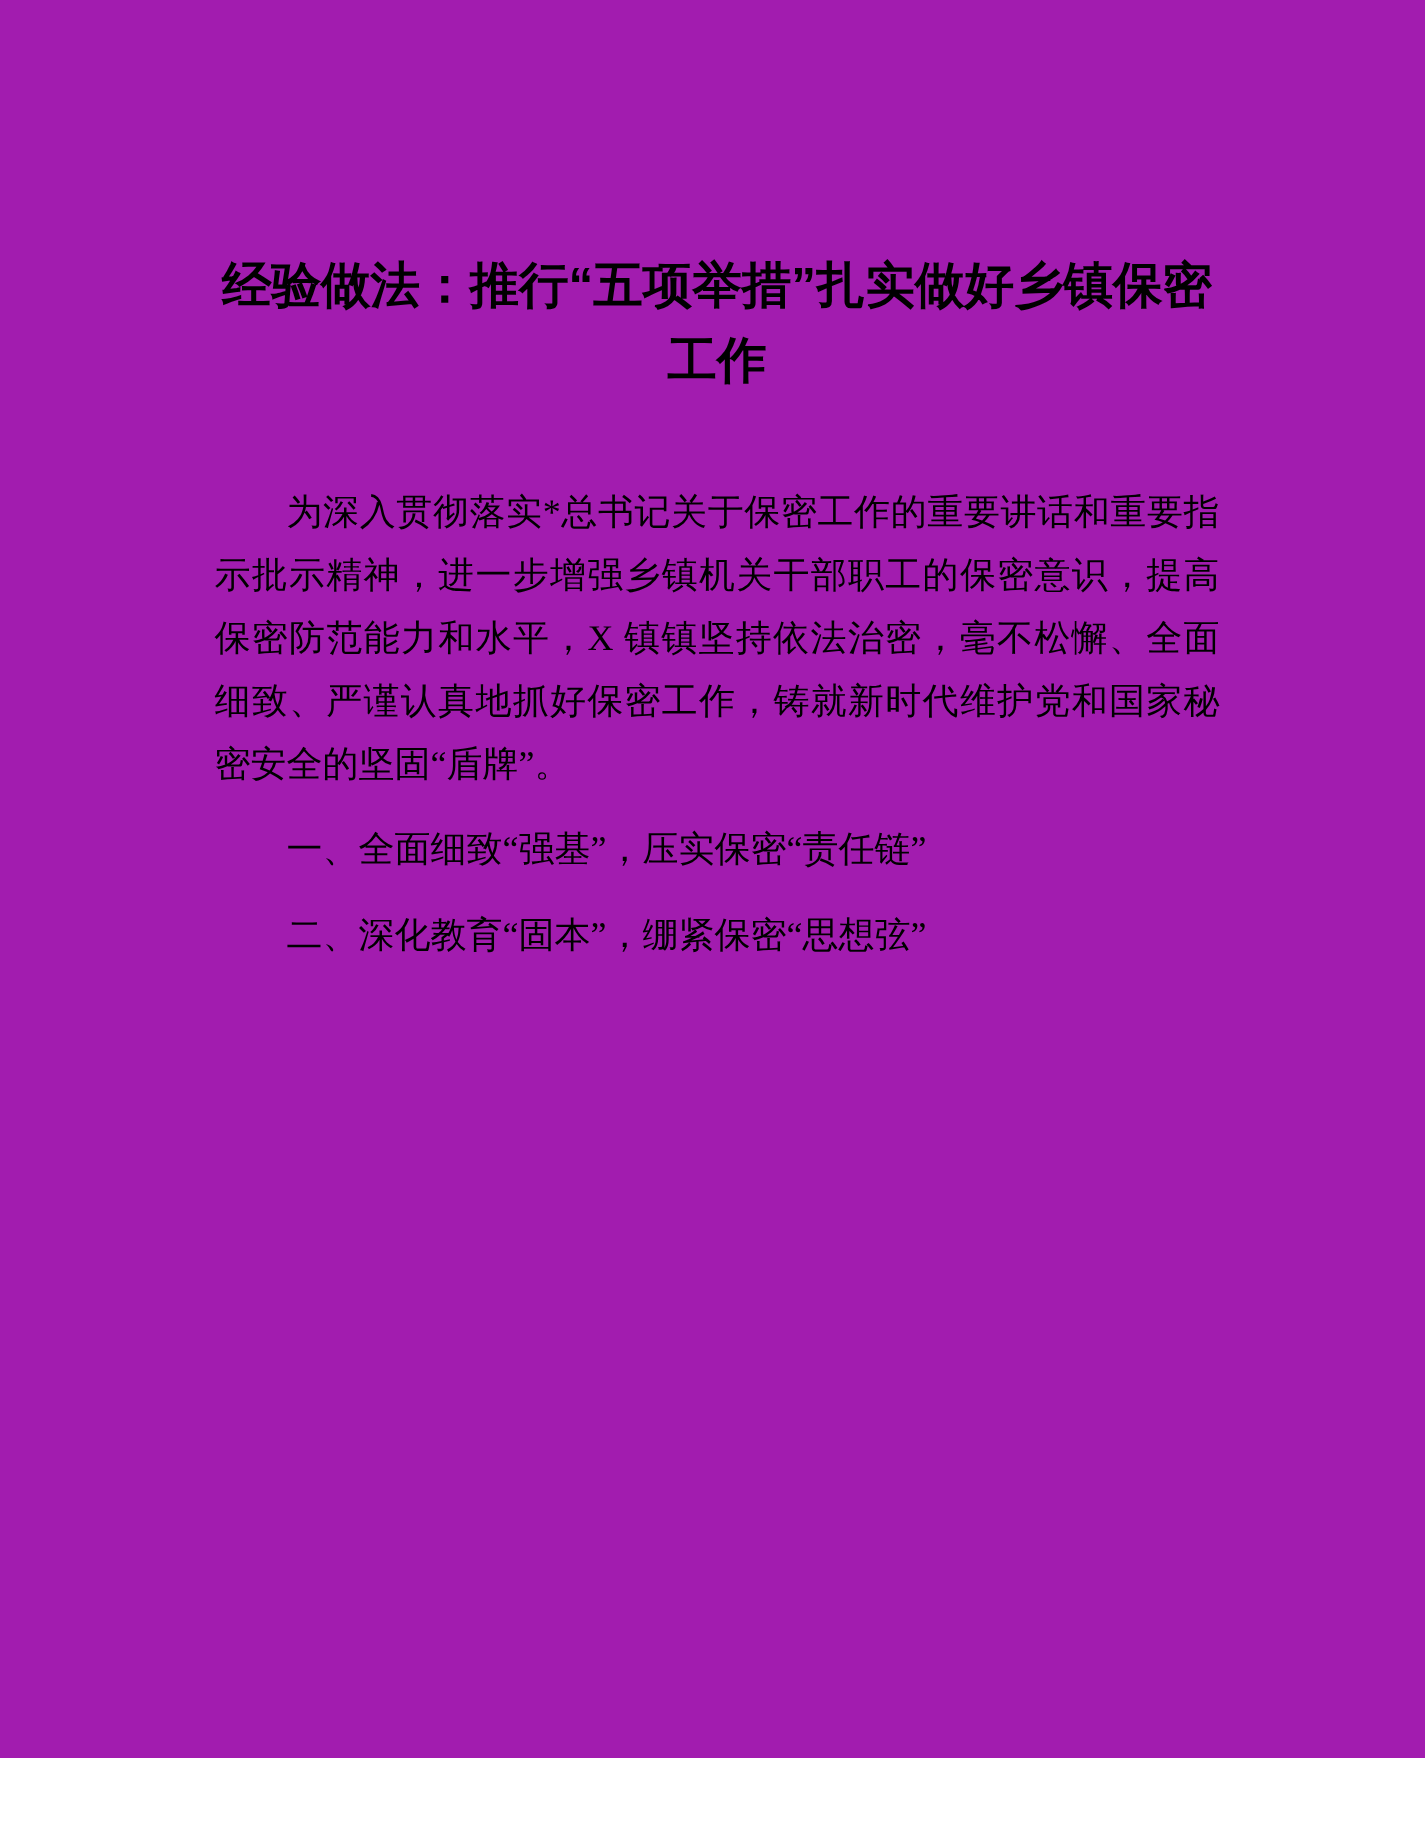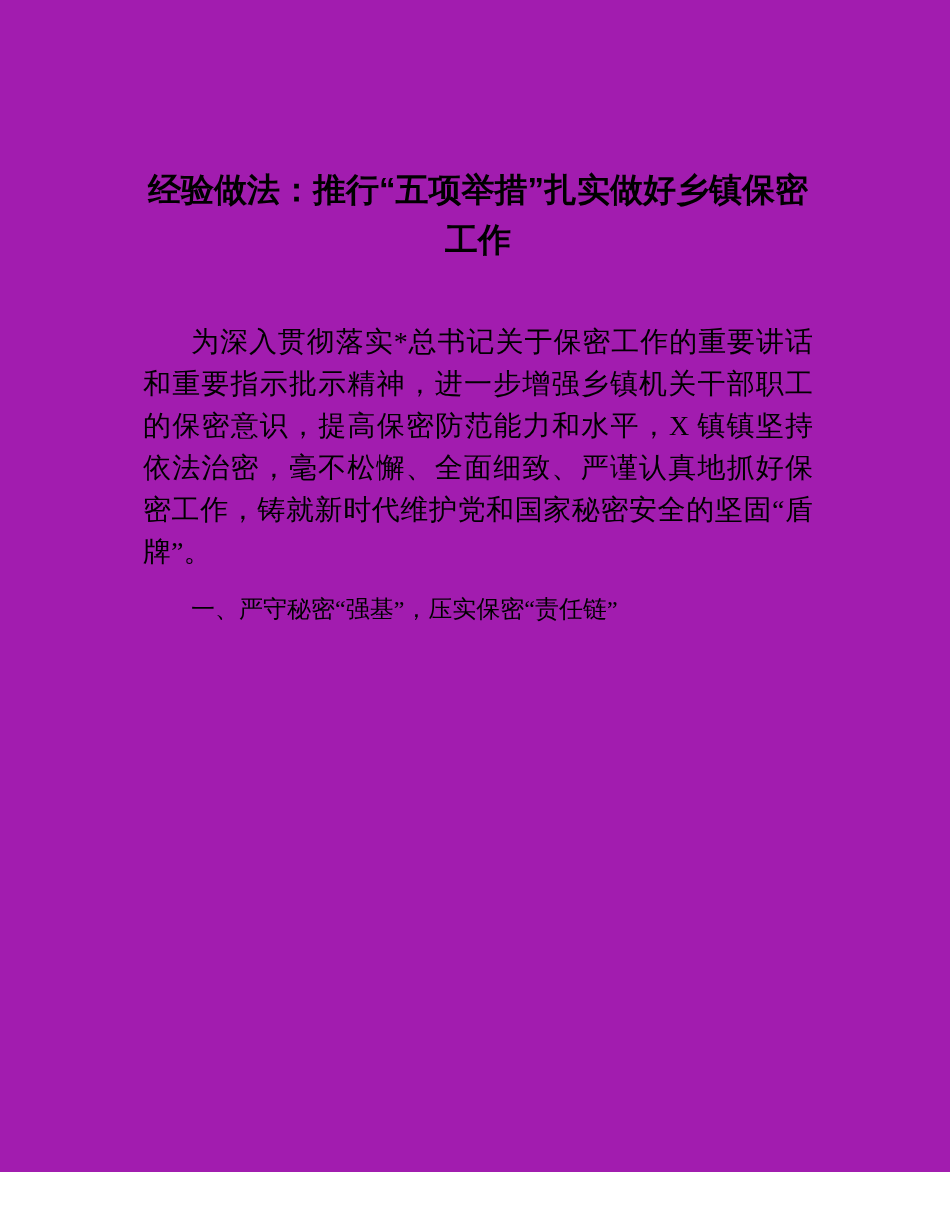--- a/index.html
+++ b/index.html
@@ -25,21 +25,21 @@
     font-family: "Liberation Sans", "DejaVu Sans", sans-serif;
     font-weight: 700;
     font-size: 33px;
     line-height: 50px;
     text-align: center;
     color: #000000;
     margin: 0 0 56px 0;
   }
   .para {
     font-family: "Liberation Serif", "DejaVu Serif", serif;
-    font-size: 28px;
+    font-size: 24px;
     line-height: 42px;
     text-align: justify;
     text-indent: 48px;
     margin: 0 0 15px 0;
     color: #000000;
     line-break: strict;
   }
   .heading {
     font-family: "Liberation Serif", "DejaVu Serif", serif;
     font-size: 24px;
@@ -53,19 +53,20 @@
 </head>
 <body>
 
 <div class="page">
   <div class="content">
 
     <h1 class="doc-title">经验做法：推行“五项举措”扎实做好乡镇保密工作</h1>
 
     <p class="para">为深入贯彻落实*总书记关于保密工作的重要讲话和重要指示批示精神，进一步增强乡镇机关干部职工的保密意识，提高保密防范能力和水平，X 镇镇坚持依法治密，毫不松懈、全面细致、严谨认真地抓好保密工作，铸就新时代维护党和国家秘密安全的坚固“盾牌”。</p>
 
-    <p class="heading">一、严守秘密“强基”，压实保密“责任链”</p>
+    <p class="heading">一、全面细致“强基”，压实保密“责任链”</p>
 
 
+    <p class="heading">二、深化教育“固本”，绷紧保密“思想弦”</p>
 
 
   </div>
 </div>
 
 </body></html>

